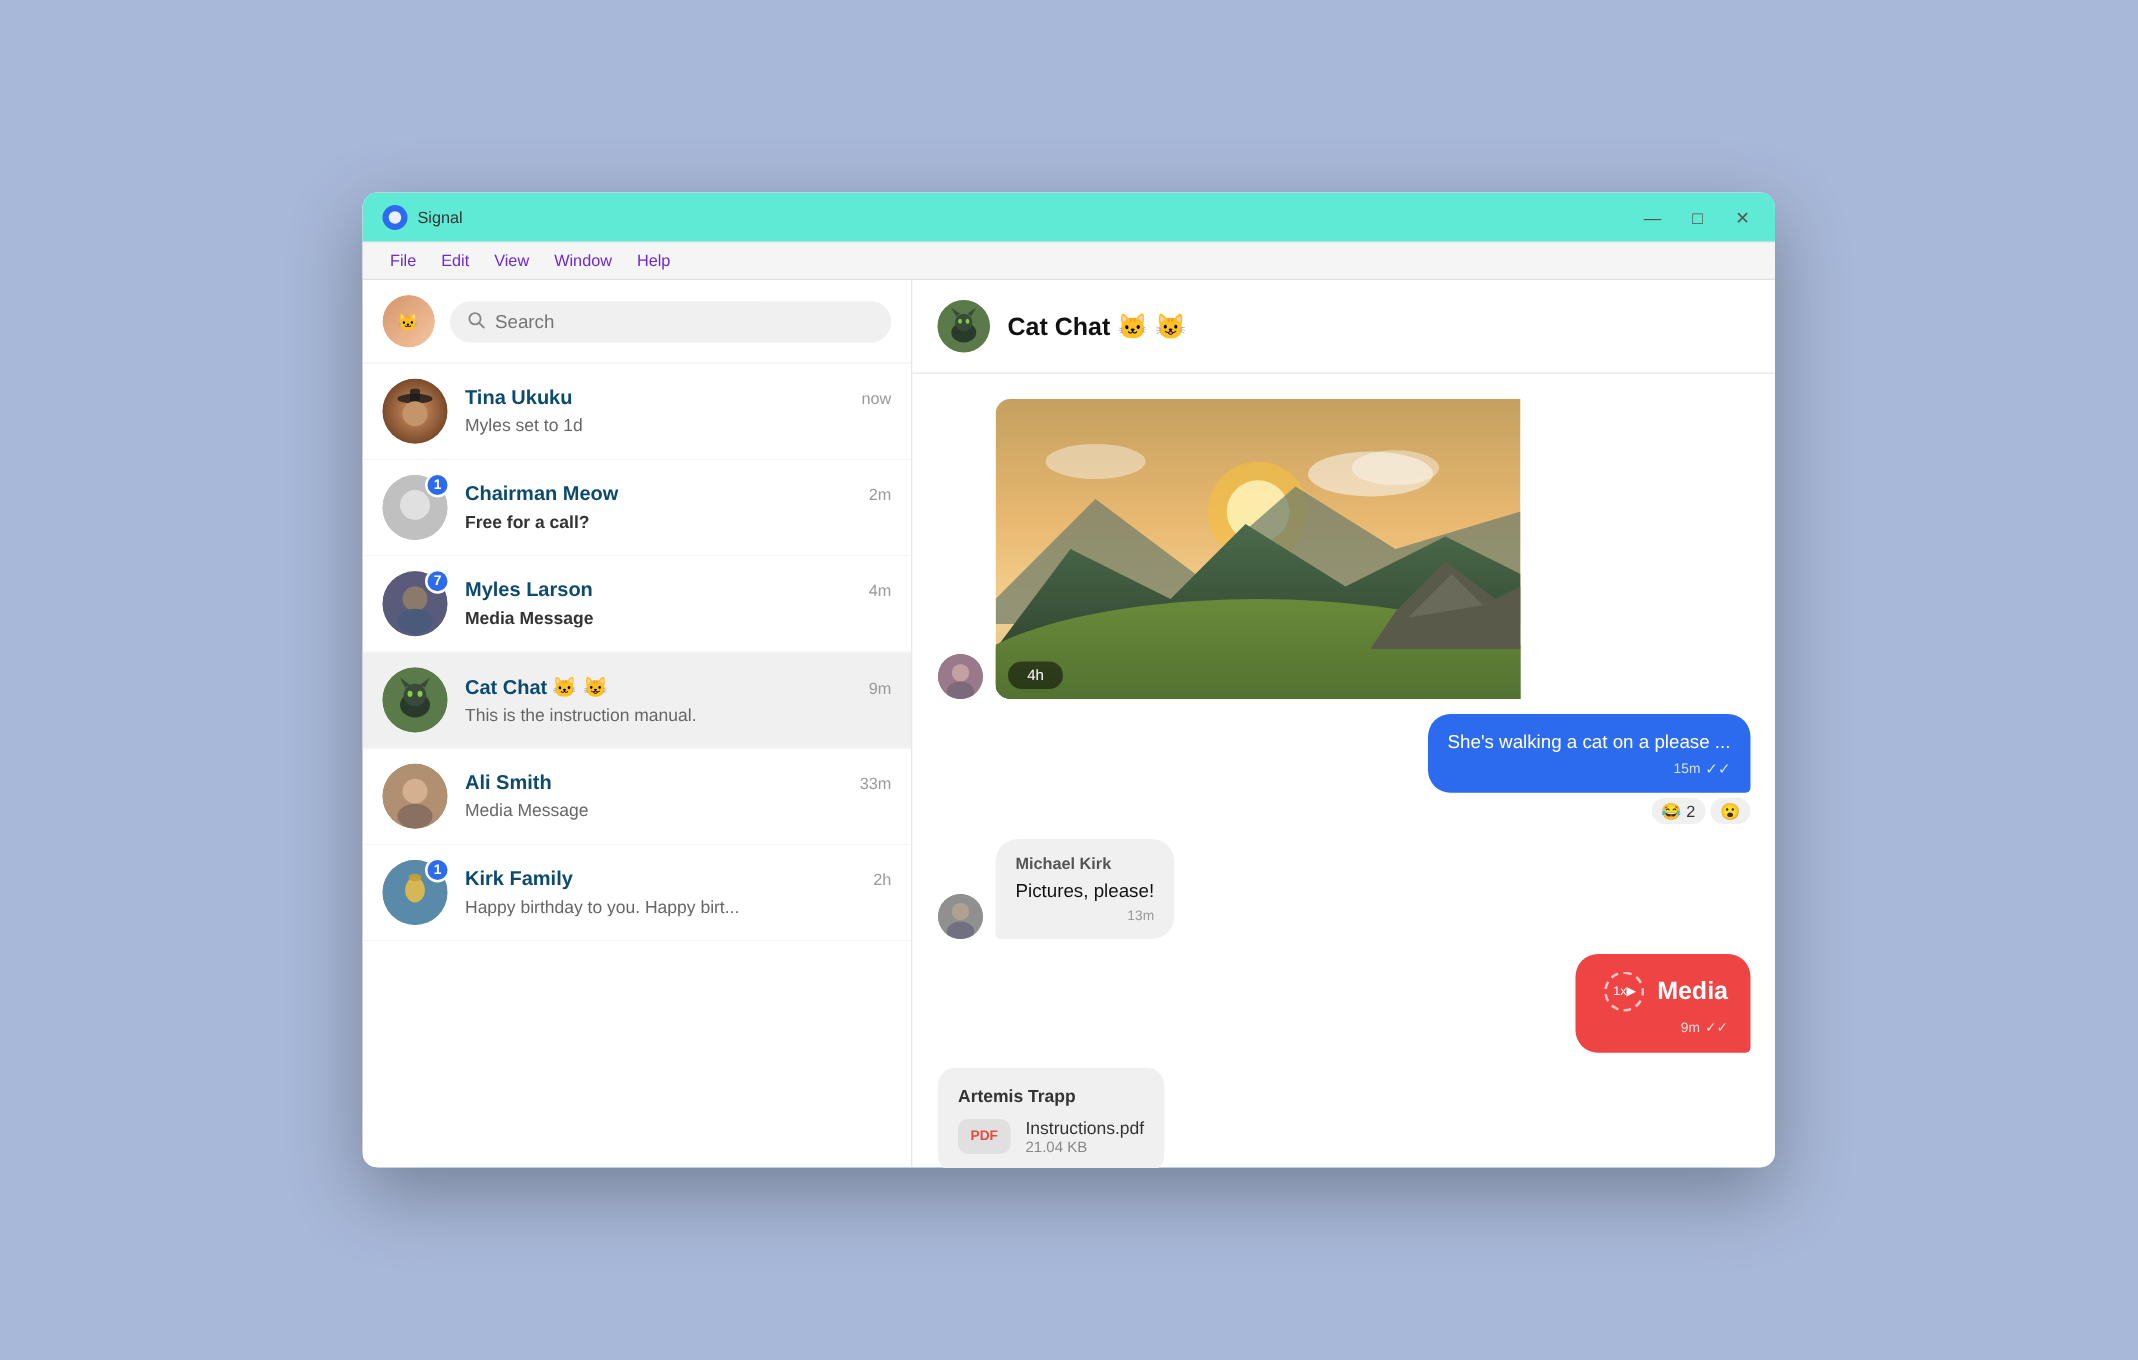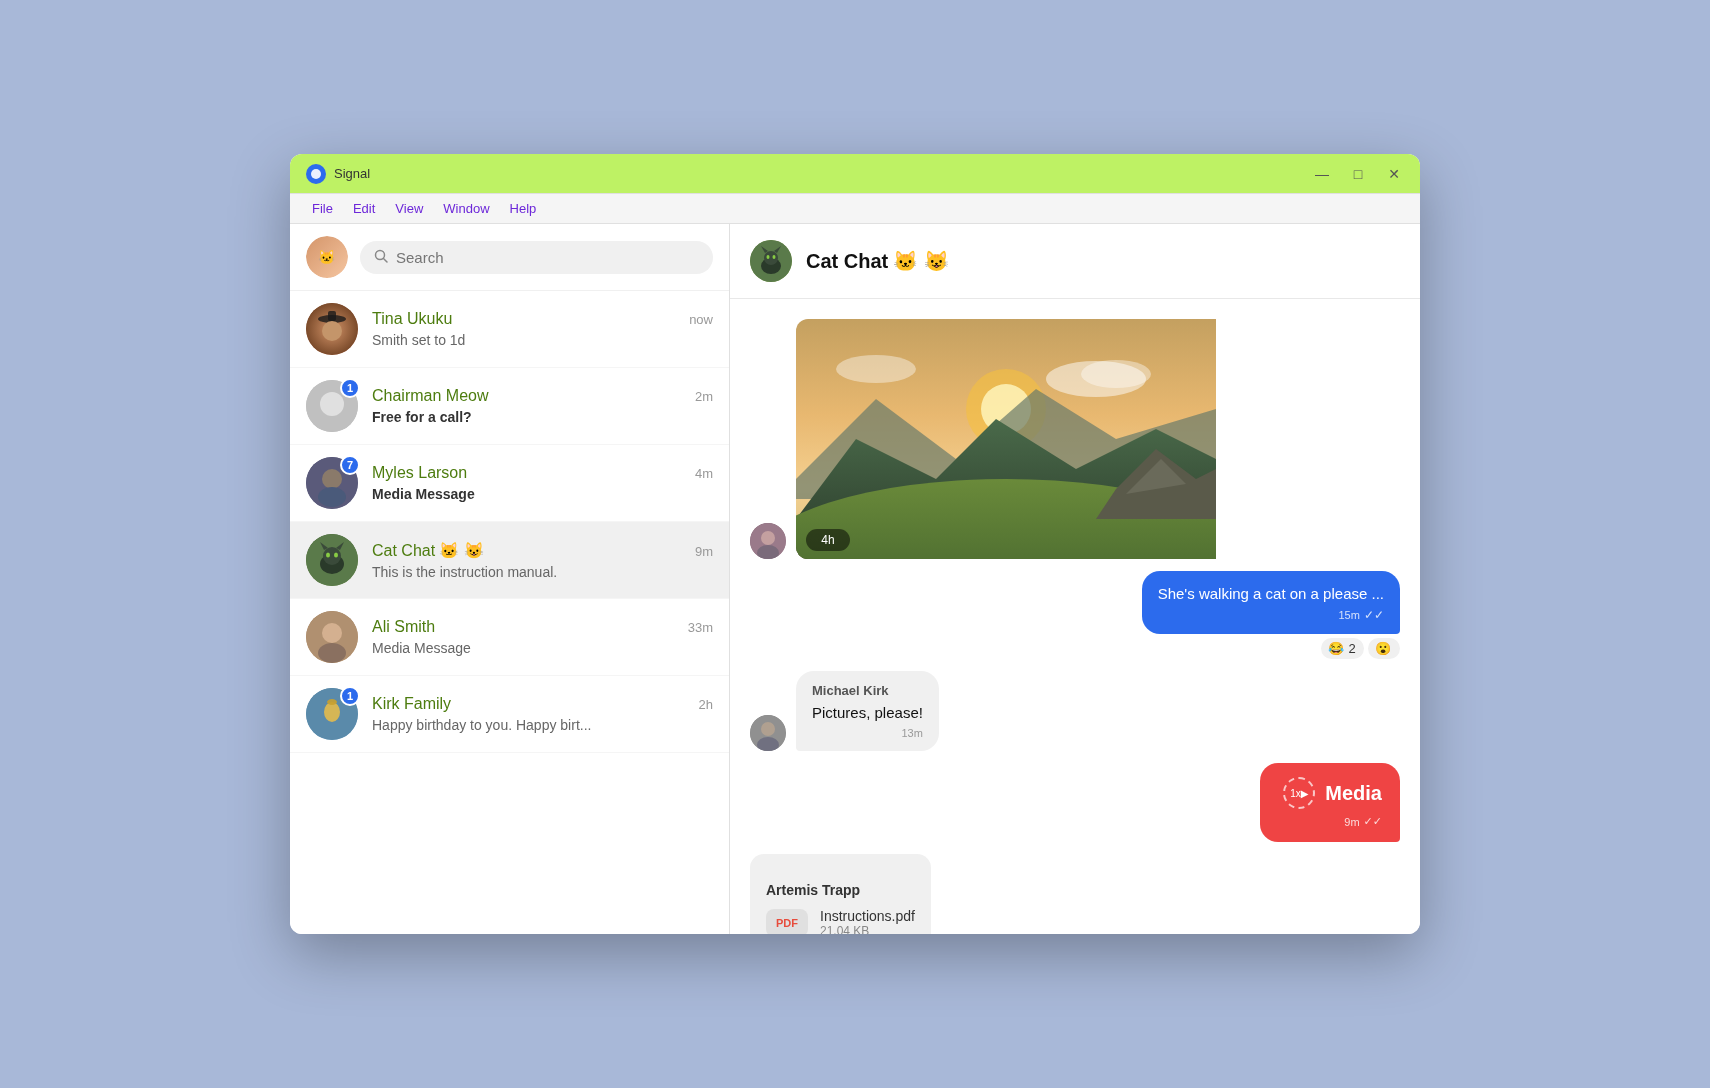--- a/index.html
+++ b/index.html
@@ -16,21 +16,21 @@
       height: 780px;
       background: #fff;
       border-radius: 12px;
       box-shadow: 0 20px 60px rgba(0,0,0,0.3);
       display: flex;
       flex-direction: column;
       overflow: hidden;
     }
     
     .titlebar {
-      background: #bef264;
+      background: #5eead4;
       height: 40px;
       display: flex;
       align-items: center;
       padding: 12px 16px;
       border-bottom: 1px solid #e0e0e0;
       flex-shrink: 0;
     }
     .titlebar-logo {
       width: 20px;
       height: 20px;
@@ -175,22 +175,22 @@
       min-width: 0;
     }
     .conv-top {
       display: flex;
       justify-content: space-between;
       align-items: baseline;
       margin-bottom: 4px;
     }
     .conv-name {
       font-size: 16px;
-      font-weight: 400;
-      color: #4d7c0f;
+      font-weight: 700;
+      color: #0c4a6e;
     }
     .conv-time {
       font-size: 13px;
       color: #999;
       flex-shrink: 0;
     }
     .conv-preview {
       font-size: 14px;
       color: #666;
       white-space: nowrap;
@@ -354,21 +354,21 @@
     }
     .media-label {
       font-size: 20px;
       font-weight: 700;
       color: white;
     }
     
     .pdf-bubble {
       background: #f0f0f0;
       border-radius: 14px;
-      padding: 28px 16px;
+      padding: 14px 16px;
       max-width: 320px;
     }
     .pdf-header {
       font-size: 14px;
       font-weight: 600;
       color: #333;
       margin-bottom: 10px;
     }
     .pdf-file {
       display: flex;
@@ -466,21 +466,21 @@
                 <rect x="22" y="8" width="8" height="10" fill="#1a1a1a" rx="2" opacity="0.8"></rect>
                 <circle cx="26" cy="28" r="10" fill="#c4956a"></circle>
               </svg>
             </div>
           </div>
           <div class="conv-content">
             <div class="conv-top">
               <span class="conv-name">Tina Ukuku</span>
               <span class="conv-time">now</span>
             </div>
-            <div class="conv-preview">Smith set to 1d</div>
+            <div class="conv-preview">Myles set to 1d</div>
           </div>
         </div>
 
         <div class="conv-item">
           <div class="conv-avatar-wrap">
             <div class="conv-avatar" style="background:#bbb;display:flex;align-items:center;justify-content:center;">
               <svg width="52" height="52" viewBox="0 0 52 52">
                 <circle cx="26" cy="26" r="26" fill="#c0c0c0"></circle>
                 <circle cx="26" cy="24" r="12" fill="#e0e0e0"></circle>
 

